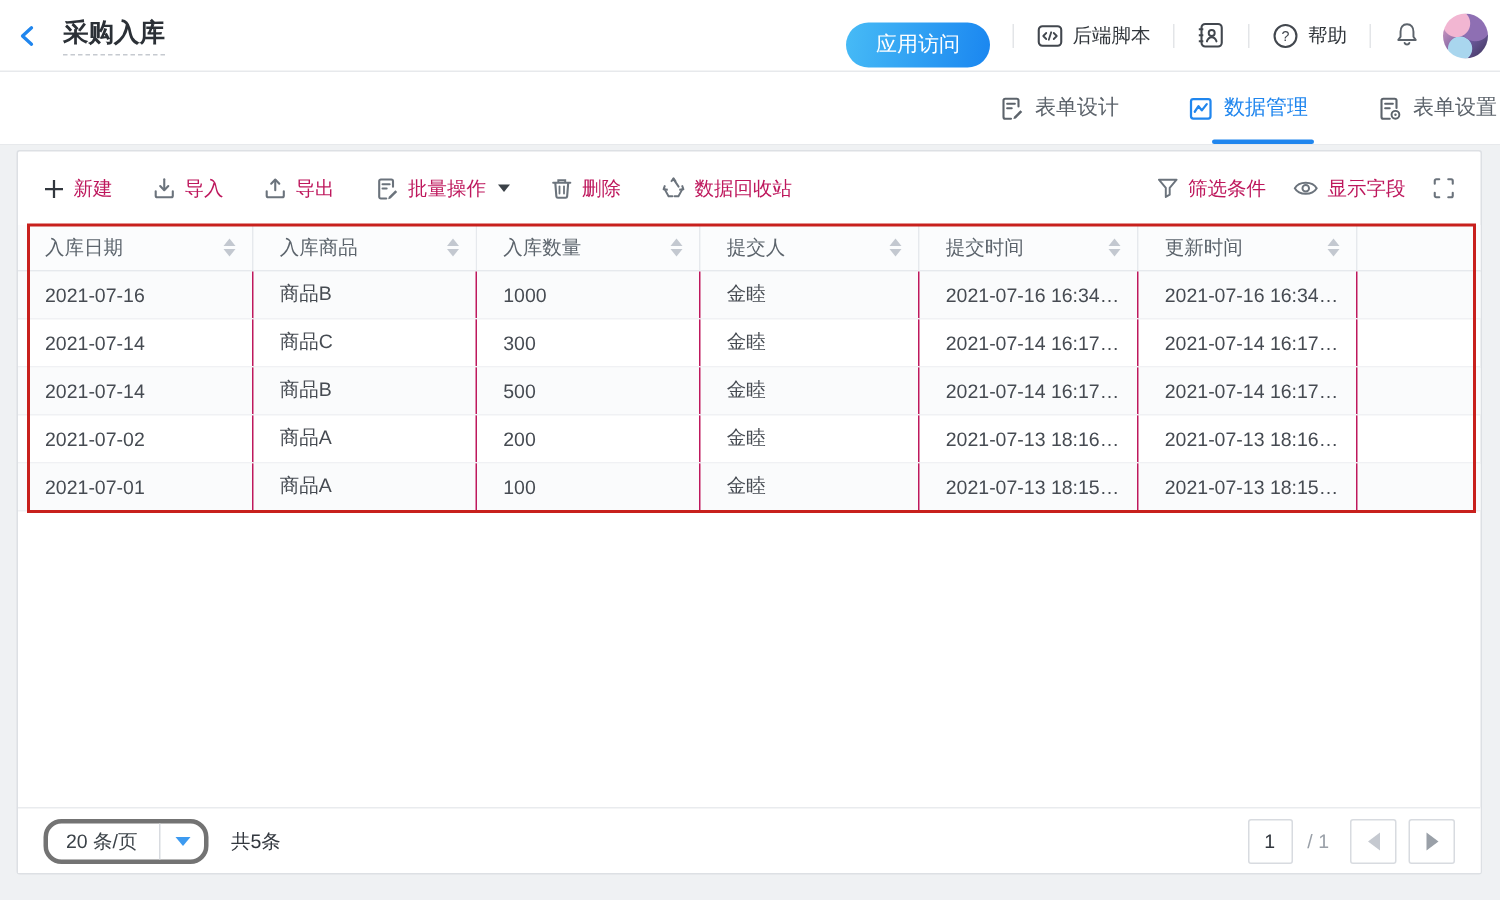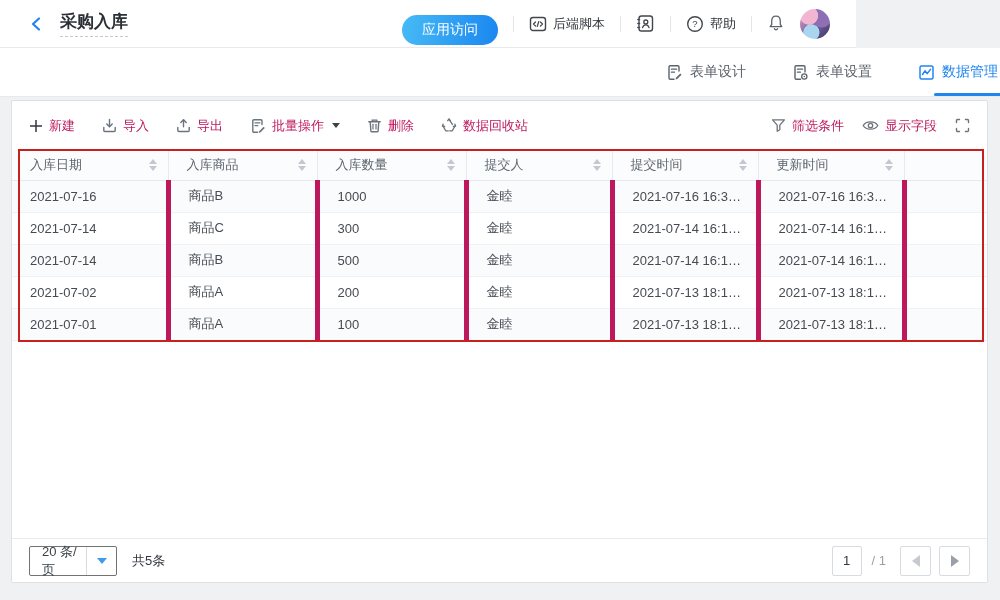--- a/index.html
+++ b/index.html
@@ -8,23 +8,23 @@
     position:relative;
     font-family:"Liberation Sans","DejaVu Sans",sans-serif;
     background:#eff1f3;
     overflow:hidden;
     color:#3b4248;
   }
   svg { display:block; }
 
   
   .topbar {
-    position:absolute; top:0; left:0; width:856px; height:48px;
+    position:absolute; top:0; left:0; width:1000px; height:48px;
     background:#fff; border-bottom:1px solid #e7e9ec;
-    display:flex; align-items:center; padding:0 26px;
+    display:flex; align-items:center; padding:0 8px;
   }
   .back-btn { width:22px; height:22px; display:flex; align-items:center; justify-content:center; cursor:pointer; margin-right:12px; }
   .page-title {
     font-size:17px; color:#2b3036; font-weight:bold;
     padding-bottom:3px; border-bottom:1px dashed #c6cad0;
   }
   .topbar-right { margin-left:auto; display:flex; align-items:center; gap:15px; }
   .pill-btn {
     height:30px; padding:0 20px; border-radius:15px; border:none;
     background:linear-gradient(100deg,#47bbf6 0%,#1a86f0 100%);
@@ -84,21 +84,21 @@
     overflow:hidden; white-space:nowrap; text-overflow:ellipsis;
   }
   th {
     height:30px; font-size:13px; color:#5c646c; background:#fbfcfd;
     border-right:1px solid #e6e9ed; border-bottom:1px solid #e6e9ed;
     position:relative; cursor:pointer;
   }
   th:last-child { border-right:none; }
   td {
     height:32px; font-size:13px; color:#464b52;
-    border-right:5px solid #be185d; border-bottom:1px solid #f0f1f4;
+    border-right:1px solid #be185d; border-bottom:1px solid #f0f1f4;
   }
   td:last-child { border-right:none; }
   tbody tr { cursor:pointer; }
   tbody tr:nth-child(odd) td { background:#fafbfc; }
   .sort { position:absolute; right:11px; top:50%; transform:translateY(-50%); display:flex; flex-direction:column; gap:2px; }
   .sort i { display:block; width:0; height:0; border-left:4px solid transparent; border-right:4px solid transparent; }
   .sort .up { border-bottom:5px solid #c3c8d0; }
   .sort .down { border-top:5px solid #c3c8d0; }
 
   
@@ -107,21 +107,21 @@
     border:2px solid #c8201d; pointer-events:none; z-index:5;
   }
 
   
   .pagination {
     position:absolute; left:0; right:0; bottom:0; height:44px;
     border-top:1px solid #e9ebee; display:flex; align-items:center; padding:0 17px;
     background:#fff;
   }
   .page-size-select {
-    width:88px; height:30px; border:1px solid #737373; border-radius:2px;
+    width:110px; height:30px; border:3px solid #737373; border-radius:12px;
     display:flex; align-items:center; cursor:pointer; background:#fff;
   }
   .page-size-select .label { flex:1; padding-left:12px; font-size:13px; color:#3b4248; }
   .page-size-select .caret-box {
     width:30px; height:100%; border-left:1px solid #d8dbe0;
     display:flex; align-items:center; justify-content:center;
   }
   .caret-blue { width:0; height:0; border-left:5px solid transparent; border-right:5px solid transparent; border-top:6px solid #3d9af0; }
   .total-label { margin-left:15px; font-size:13px; color:#32373e; }
   .pagination-right { margin-left:auto; display:flex; align-items:center; gap:8px; }
@@ -212,41 +212,41 @@
       <svg width="17" height="17" viewBox="0 0 17 17">
         <path d="M13 7 V3 a1.2 1.2 0 0 0 -1.2 -1.2 H4.2 A1.2 1.2 0 0 0 3 3 v11 a1.2 1.2 0 0 0 1.2 1.2 H8" fill="none" stroke="#5c636b" stroke-width="1.4" stroke-linecap="round"></path>
         <line x1="5.4" y1="5.2" x2="10.6" y2="5.2" stroke="#5c636b" stroke-width="1.3" stroke-linecap="round"></line>
         <line x1="5.4" y1="8.2" x2="8.5" y2="8.2" stroke="#5c636b" stroke-width="1.3" stroke-linecap="round"></line>
         <path d="M10 13.8 l4.3-4.3 1.2 1.2-4.3 4.3-1.6 0.4 Z" fill="#5c636b"></path>
       </svg>
     </span>
     <span>表单设计</span>
   </div>
 
+  <div class="tab active">
+    <span>
+      <svg width="17" height="17" viewBox="0 0 17 17">
+        <rect x="2" y="2" width="13" height="13" rx="1.5" fill="none" stroke="#2086ee" stroke-width="1.5"></rect>
+        <polyline points="4.5,10.5 7,6.8 9.2,9.6 12.5,5.4" fill="none" stroke="#2086ee" stroke-width="1.5" stroke-linecap="round" stroke-linejoin="round"></polyline>
+      </svg>
+    </span>
+    <span>数据管理</span>
+  </div>
+
   <div class="tab">
     <span>
       <svg width="17" height="17" viewBox="0 0 17 17">
         <path d="M13 8 V3 a1.2 1.2 0 0 0 -1.2 -1.2 H4.2 A1.2 1.2 0 0 0 3 3 v11 a1.2 1.2 0 0 0 1.2 1.2 H8.5" fill="none" stroke="#5c636b" stroke-width="1.4" stroke-linecap="round"></path>
         <line x1="5.4" y1="5.2" x2="10.6" y2="5.2" stroke="#5c636b" stroke-width="1.3" stroke-linecap="round"></line>
         <line x1="5.4" y1="8.2" x2="8.5" y2="8.2" stroke="#5c636b" stroke-width="1.3" stroke-linecap="round"></line>
         <circle cx="12.3" cy="12.5" r="2.6" fill="none" stroke="#5c636b" stroke-width="1.3"></circle>
         <circle cx="12.3" cy="12.5" r="0.8" fill="#5c636b"></circle>
       </svg>
     </span>
     <span>表单设置</span>
-  </div>
-
-  <div class="tab active">
-    <span>
-      <svg width="17" height="17" viewBox="0 0 17 17">
-        <rect x="2" y="2" width="13" height="13" rx="1.5" fill="none" stroke="#2086ee" stroke-width="1.5"></rect>
-        <polyline points="4.5,10.5 7,6.8 9.2,9.6 12.5,5.4" fill="none" stroke="#2086ee" stroke-width="1.5" stroke-linecap="round" stroke-linejoin="round"></polyline>
-      </svg>
-    </span>
-    <span>数据管理</span>
   </div>
 </div>
 
 <div class="card">
 
   <div class="toolbar">
     <div class="toolbar-left">
 
       <span class="tool-item">
         <span>

